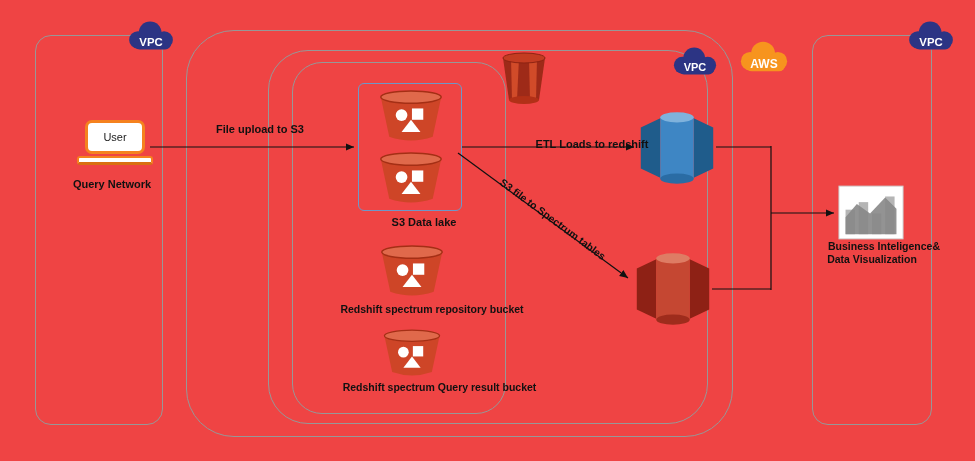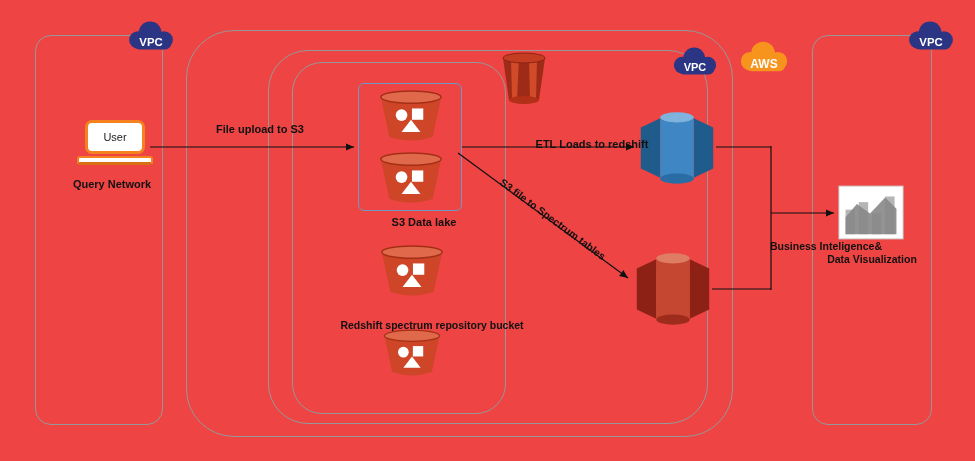--- a/index.html
+++ b/index.html
@@ -118,29 +118,30 @@
   </svg>
   <div class="lbl nowrap" style="left:365px; top:216px; width:118px;">S3 Data lake</div>
 
   <svg class="abs" style="left:378px; top:243px;" width="68" height="56" viewBox="0 0 72 58">
     <path d="M4 9 L68 9 L59 51 Q36 59 13 51 Z" fill="#CE4527"></path>
     <ellipse cx="36" cy="9" rx="32" ry="6.5" fill="#E0694B" stroke="#A42F15" stroke-width="1.5"></ellipse>
     <circle cx="26" cy="28" r="6.2" fill="#fff"></circle>
     <rect x="37" y="21" width="12" height="12" fill="#fff"></rect>
     <path d="M26 46 L36 33 L46 46 Z" fill="#fff"></path>
   </svg>
-  <div class="lbl lbl-small nowrap" style="left:332px; top:303px; width:200px;margin-top:16px;">Redshift spectrum repository bucket</div>
+  <div class="lbl lbl-small nowrap" style="left:332px; top:303px; width:200px;">Redshift spectrum repository bucket</div>
 
   <svg class="abs" style="left:378px; top:328px;" width="68" height="50" viewBox="0 0 72 58">
     <path d="M4 9 L68 9 L59 51 Q36 59 13 51 Z" fill="#CE4527"></path>
     <ellipse cx="36" cy="9" rx="32" ry="6.5" fill="#E0694B" stroke="#A42F15" stroke-width="1.5"></ellipse>
     <circle cx="26" cy="28" r="6.2" fill="#fff"></circle>
     <rect x="37" y="21" width="12" height="12" fill="#fff"></rect>
     <path d="M26 46 L36 33 L46 46 Z" fill="#fff"></path>
   </svg>
+  <div class="lbl lbl-small nowrap" style="left:332px; top:381px; width:215px;">Redshift spectrum Query result bucket</div>
 
   <svg class="abs" style="left:498px; top:50px;" width="52" height="58" viewBox="0 0 52 58">
     <path d="M5 8 L47 8 L41 50 L11 50 Z" fill="#9E2A18"></path>
     <polygon points="13,8 21,8 19,50 14,50" fill="#D14B29"></polygon>
     <polygon points="31,8 39,8 38,50 32,50" fill="#D14B29"></polygon>
     <ellipse cx="26" cy="8" rx="21" ry="5" fill="#C43C22" stroke="#8E2312" stroke-width="1"></ellipse>
     <ellipse cx="26" cy="50" rx="15" ry="4" fill="#B23017"></ellipse>
   </svg>
 
   <svg class="abs" style="left:638px; top:109px;" width="78" height="78" viewBox="0 0 84 84">
@@ -160,20 +161,20 @@
   </svg>
 
   <svg class="abs" style="left:838px; top:185px;" width="66" height="55" viewBox="0 0 70 58">
     <rect x="1" y="1" width="68" height="56" fill="#ffffff" stroke="#cccccc"></rect>
     <rect x="8" y="26" width="10" height="26" fill="#b5b5b5"></rect>
     <rect x="22" y="18" width="10" height="34" fill="#b5b5b5"></rect>
     <rect x="36" y="30" width="10" height="22" fill="#b5b5b5"></rect>
     <rect x="50" y="12" width="10" height="40" fill="#b5b5b5"></rect>
     <polygon points="8,34 20,20 34,30 50,13 62,25 62,52 8,52" fill="#878787" opacity="0.9"></polygon>
   </svg>
-  <div class="lbl lbl-small nowrap" style="left:764px; top:240px; width:124px;">Business Inteligence&amp;</div>
+  <div class="lbl lbl-small nowrap" style="left:822px; top:240px; width:124px;">Business Inteligence&amp;</div>
   <div class="lbl lbl-small nowrap" style="left:810px; top:253px; width:124px;">Data Visualization</div>
 
   <div class="lbl nowrap" style="left:200px; top:123px; width:120px;">File upload to S3</div>
   <div class="lbl nowrap" style="left:508px; top:138px; width:128px;margin-left:20px;">ETL Loads to redshift</div>
   <div class="lbl rot nowrap" style="left:505px; top:176px;">S3 file to Spectrum tables</div>
 
 </div>
 
 </body></html>

